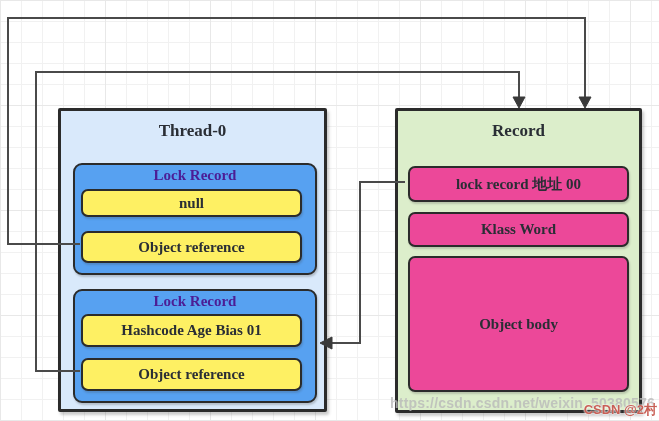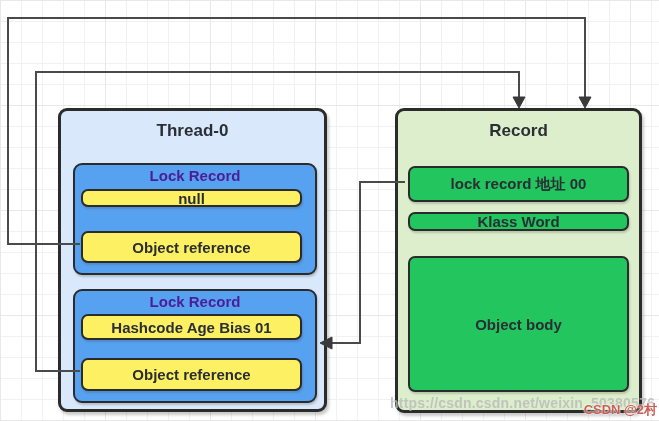--- a/index.html
+++ b/index.html
@@ -19,24 +19,25 @@
       linear-gradient(90deg, #f1f1f1 1px, transparent 1px);
     background-size:105px 105px,105px 105px,21px 21px,21px 21px;
   }
   .connectors{position:absolute;left:0;top:0;z-index:3;}
   .connectors polyline{fill:none;stroke:#4a4a4a;stroke-width:2;}
   .connectors polygon{fill:#3a3a3a;stroke:#3a3a3a;}
 
   .bigbox{
     position:absolute;
     border:3px solid #2b2b2b;
-    border-radius:9px;
+    border-radius:2px;
     box-shadow:2px 3px 3px rgba(80,80,80,0.30);
     z-index:2;
     box-sizing:border-box;
+    font-family:Liberation Serif, serif;
   }
   .thread-box{left:58px;top:108px;width:269px;height:304px;background:#d9e9fb;}
   .object-box{left:395px;top:108px;width:247px;height:305px;background:#dceecb;}
   .box-title{
     position:absolute;left:0;right:0;top:10px;
     text-align:center;
     font-size:17px;font-weight:bold;color:#2a2e35;
   }
   .lock-record{
     position:absolute;left:12px;right:7px;
@@ -57,27 +58,27 @@
     position:absolute;
     background:#fef063;
     border:2px solid #2b2b2b;
     border-radius:7px;
     box-sizing:border-box;
     display:flex;align-items:center;justify-content:center;
     font-size:15px;font-weight:bold;color:#2a2e35;
     box-shadow:1px 2px 2px rgba(60,60,60,0.22);
   }
   .lock-record .cell{left:6px;right:13px;}
-  .lr1 .cell-a{top:24px;height:18px;}
+  .lr1 .cell-a{top:24px;height:28px;}
   .lr1 .cell-b{top:66px;height:32px;}
-  .lr2 .cell-a{top:23px;height:26px;}
+  .lr2 .cell-a{top:23px;height:33px;}
   .lr2 .cell-b{top:67px;height:33px;}
-  .object-box .cell{left:10px;right:10px;background:#22c55e;}
+  .object-box .cell{left:10px;right:10px;background:#ec4899;}
   .obj-cell-1{top:55px;height:36px;}
-  .obj-cell-2{top:101px;height:19px;}
+  .obj-cell-2{top:101px;height:35px;}
   .obj-cell-3{top:145px;height:136px;}
 
   .watermark-url{
     position:absolute;right:4px;top:395px;
     font-size:14px;font-weight:bold;
     color:rgba(185,185,185,0.80);
     letter-spacing:0.2px;
     z-index:5;white-space:nowrap;
   }
   .watermark-badge{

